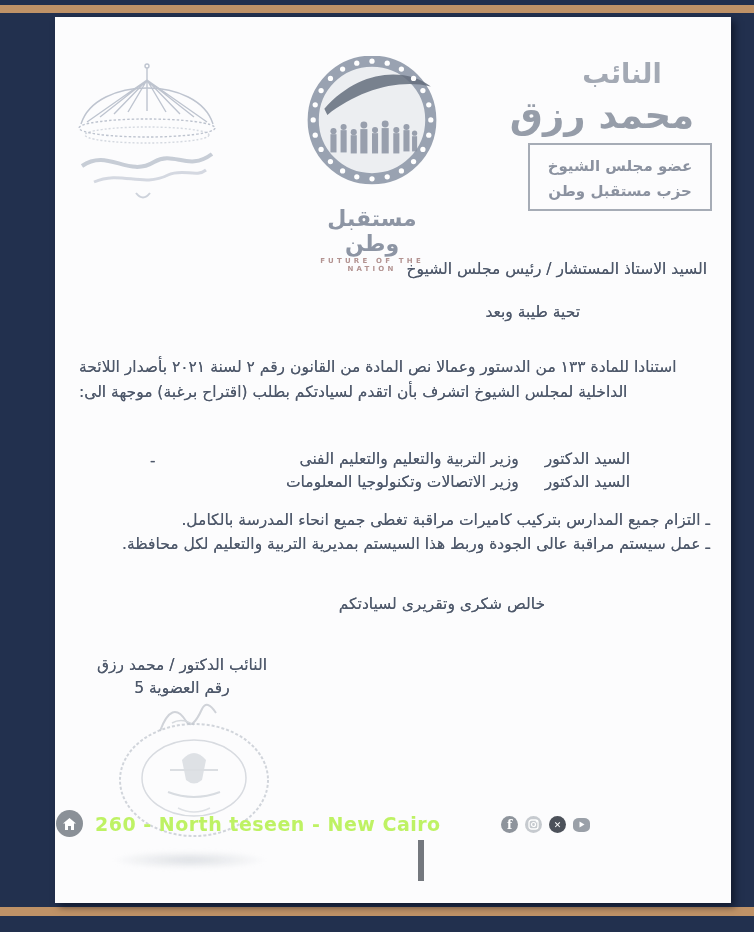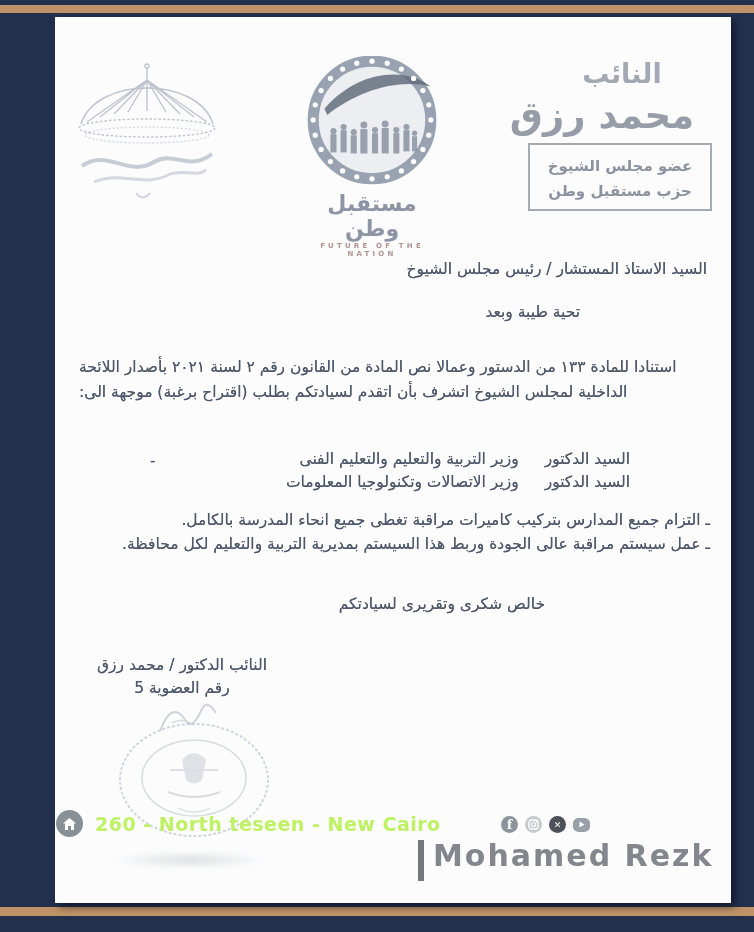--- a/index.html
+++ b/index.html
@@ -9,21 +9,21 @@
   .stripe{position:absolute;left:0;width:754px;background:#bf9267;}
   .stripe.top{top:5px;height:8px;}
   .stripe.bottom{top:907px;height:9px;}
   .page{position:absolute;left:55px;top:17px;width:676px;height:886px;background:#fcfcfd;
         box-shadow:4px 4px 7px rgba(5,10,22,.55);}
   .abs{position:absolute;}
 
   
   .dome-logo{left:66px;top:60px;width:162px;height:150px;opacity:.85;}
   .party-logo{left:299px;top:56px;width:146px;height:170px;text-align:center;}
-  .party-logo .ar{font-weight:bold;font-size:22px;color:#8d95a4;margin-top:1px;letter-spacing:1px;}
+  .party-logo .ar{font-weight:bold;font-size:22px;color:#8d95a4;margin-top:16px;letter-spacing:1px;}
   .party-logo .en{font-size:7px;letter-spacing:3.2px;color:#b39391;font-weight:bold;margin-top:1px;}
 
   
   .hdr-title{right:47px;top:58px;width:170px;text-align:center;font-size:27px;font-weight:bold;
              color:#a3a9b4;letter-spacing:1px;}
   .hdr-name{right:47px;top:94px;width:210px;text-align:center;font-size:37px;font-weight:bold;
             color:#969da9;letter-spacing:1px;}
   .hdr-box{right:42px;top:143px;width:184px;border:2px solid #a6acb6;padding:9px 8px 5px;
            text-align:center;color:#8b92a0;font-size:15px;font-weight:bold;line-height:25px;}
 
@@ -210,15 +210,14 @@
     <span class="soc xx">✕</span>
     <span class="soc yt">
       <svg width="9" height="9" viewBox="0 0 9 9">
           <path d="M2.5,1.5 L7.5,4.5 L2.5,7.5 Z" fill="#ffffff"></path>
         </svg>
     </span>
   </div>
 
   <div class="abs brand">
     <span class="bar"></span>
-    <span class="nm">Mohamed Rezk</span>
   </div>
 </div>
 
 </body></html>

